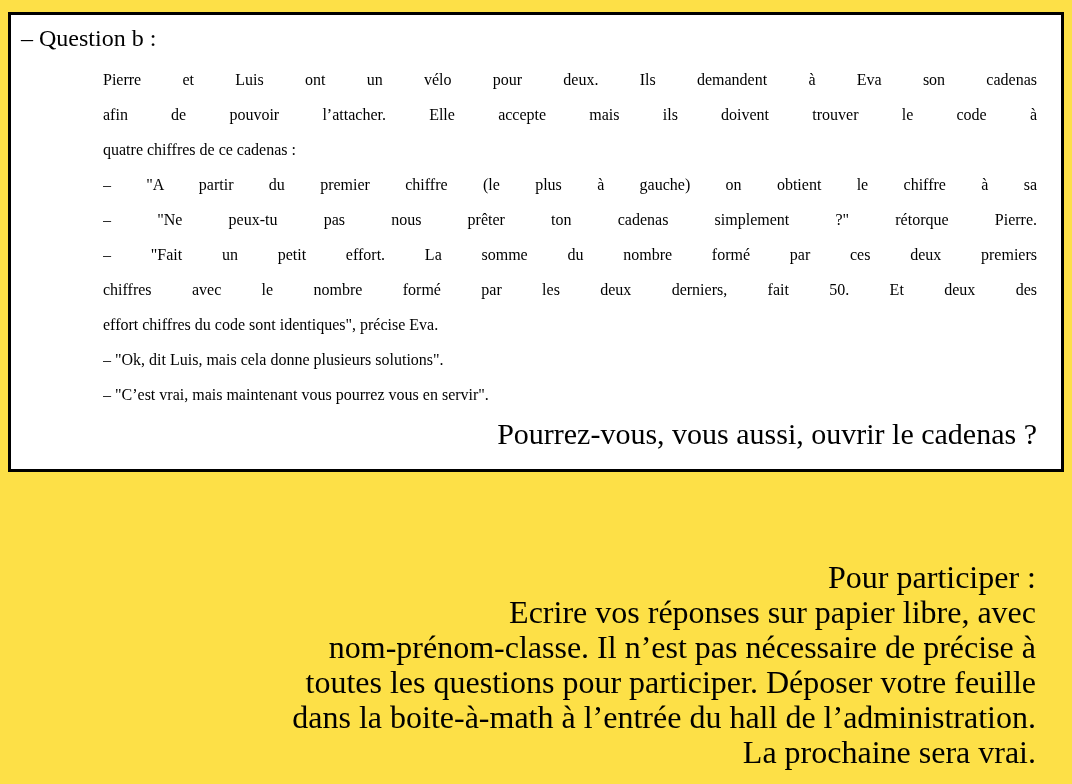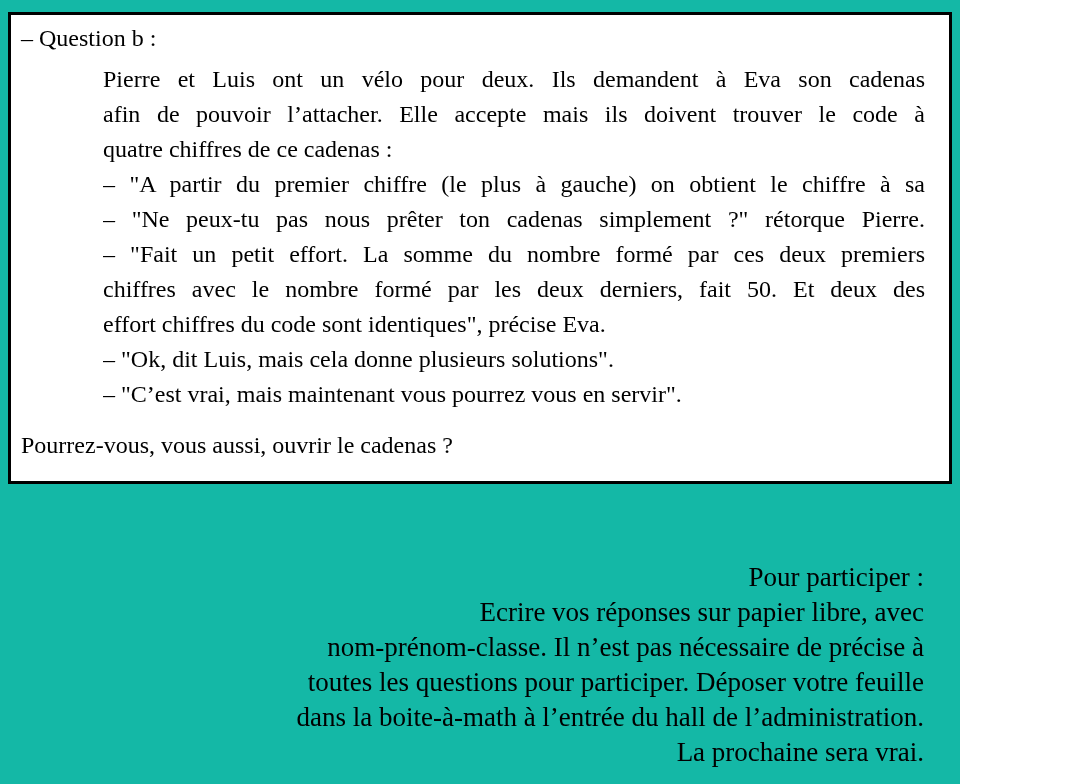--- a/index.html
+++ b/index.html
@@ -4,23 +4,23 @@
 <style>
   html, body {
     margin: 0;
     padding: 0;
     background: #ffffff;
     color: #000000;
     font-family: "Liberation Serif", "DejaVu Serif", serif;
   }
   .page {
     position: relative;
-    width: 960px;
+    width: 1072px;
     height: 784px;
-    background: #14b8a6;
+    background: #fde047;
     overflow: hidden;
   }
   .question-box {
     position: absolute;
     left: 8px;
     right: 8px;
     top: 12px;
     border: 3px solid #000000;
     box-sizing: border-box;
     padding: 6px 24px 18px 10px;
@@ -29,47 +29,47 @@
   .q-label {
     font-size: 24px;
     line-height: 35px;
     text-align: left;
   }
   .paragraph {
     margin-left: 82px;
     margin-top: 6px;
   }
   .pline {
-    font-size: 24px;
+    font-size: 16px;
     line-height: 35px;
     overflow: hidden;
   }
   .pline.full {
     text-align: justify;
     text-align-last: justify;
   }
   .pline.short {
     text-align: left;
     font-family: Liberation Serif, serif;
   }
   .closing {
-    margin-top: 16px;
-    font-size: 24px;
+    margin-top: 4px;
+    font-size: 30px;
     line-height: 35px;
-    text-align: left;
+    text-align: right;
   }
   .footer {
     position: absolute;
     top: 560px;
     left: 0;
     right: 36px;
     text-align: right;
   }
   .fline {
-    font-size: 27px;
+    font-size: 32px;
     line-height: 35px;
   }
 </style>
 </head>
 <body>
 
 <div class="page">
 
   <div class="question-box">
     <div class="q-label">– Question b :</div>

